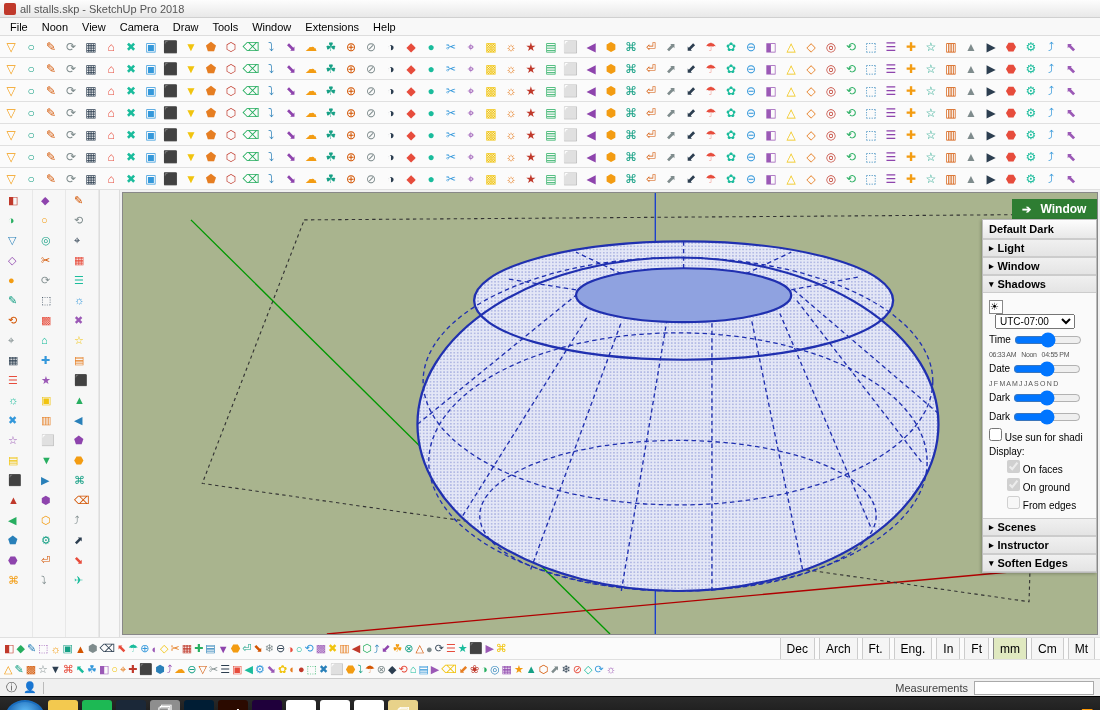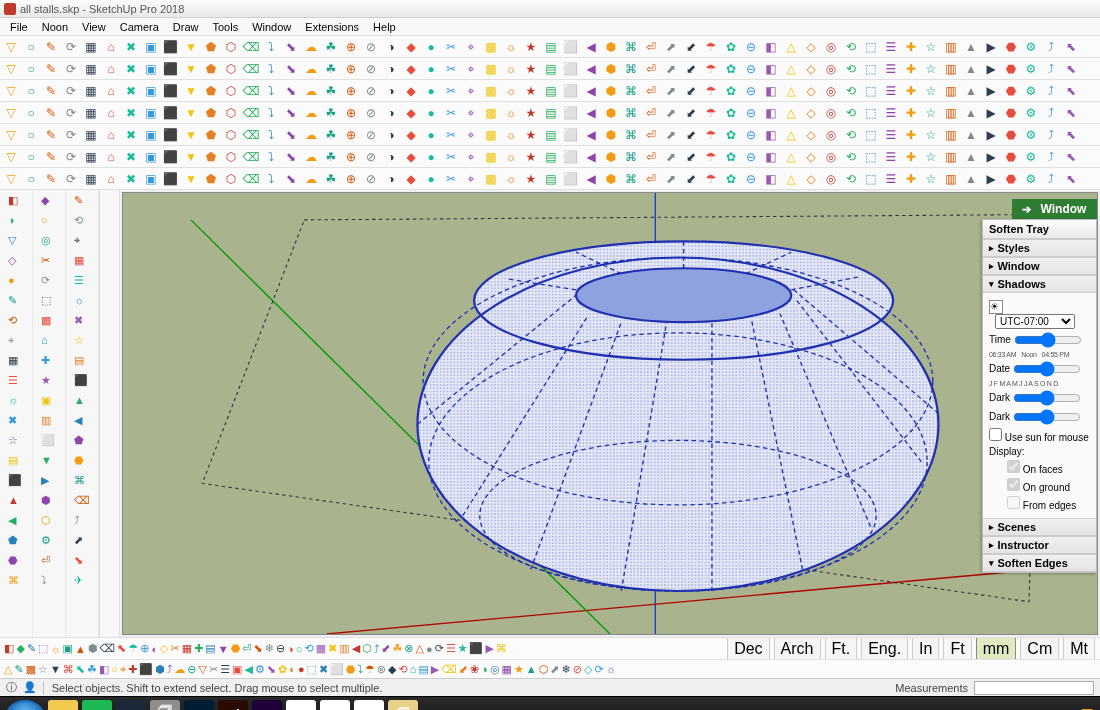--- a/index.html
+++ b/index.html
@@ -106,21 +106,21 @@
 .tray-body select { width: 80px; font-size: 10px; margin-left: 6px; }
 .tray-body input[type=range] { width: 68px; vertical-align: middle; }
 .tray-body .ticks { font-size: 7px; letter-spacing: -0.3px; color: #555; }
 .tray-body .val { float: right; }
 .bottom-tb-row {
   height: 22px; background: #fbfbfb; border-top: 1px solid #e0e0e0;
   display: flex; align-items: center; padding: 0 4px; gap: 2px; overflow: hidden;
 }
 .unit-btn {
   display: inline-block; padding: 17px 6px; border: 1px solid #ccc;
-  background: #f5f5f5; margin: 0 1px; font-size: 16px; min-width: 22px; text-align: center;
+  background: #f5f5f5; margin: 0 1px; font-size: 12px; min-width: 22px; text-align: center;
 }
 .unit-btn.active { background: #e0e9c0; border-color: #888; }
 .statusbar {
   height: 18px; background: #f0f0f0; border-top: 1px solid #ccc;
   display: flex; align-items: center; font-size: 11px; color: #444;
 }
 .statusbar .hint { margin-left: 8px; }
 .statusbar .meas-lbl { margin-left: auto; padding-right: 6px; }
 .statusbar .meas-box { width: 120px; height: 14px; border: 1px solid #aaa; background: #fff; margin-right: 6px; }
 .taskbar {
@@ -672,42 +672,42 @@
         <line x1="590" y1="90" x2="650" y2="78"></line>
       </g>
     </svg>
 
     
     <div class="right-panel-wrap">
       <div class="panel-tab">
         <span>Window</span>
       </div>
       <div class="tray">
-        <div class="tray-hdr">Soften Tray</div>
+        <div class="tray-hdr">Default Dark</div>
         <div class="tray-sec">
-            <span>Styles</span>
+            <span>Light</span>
           </div>
         <div class="tray-sec">
             <span>Window</span>
           </div>
         <div class="tray-sec open">
             <span>Shadows</span>
           </div>
         <div class="tray-body">
           <div class="row">
             <span style="display:inline-block;width:14px;height:14px;background:#fff;border:1px solid #888;vertical-align:middle">☀</span>
             <select><option>UTC-07:00</option></select>
           </div>
           <div class="row"><span>Time</span> <input type="range" value="50" style=""></div>
           <div class="ticks"><span>06:33 AM</span> &nbsp; <span>Noon</span> &nbsp; <span>04:55 PM</span></div>
           <div class="row"><span>Date</span> <input type="range" value="50" style=""></div>
           <div class="ticks">J F M A M J J A S O N D</div>
           <div class="row"><span>Dark</span> <input type="range" value="50" style=""></div>
           <div class="row"><span>Dark</span> <input type="range" value="50" style=""></div>
-          <label><input type="checkbox" style=""> <span>Use sun for mouse</span></label>
+          <label><input type="checkbox" style=""> <span>Use sun for shadi</span></label>
           <div class="row">Display:</div>
           <label style="margin-left:18px"><input type="checkbox" checked="" disabled="" style=""> <span>On faces</span></label>
           <label style="margin-left:18px"><input type="checkbox" checked="" disabled="" style=""> <span>On ground</span></label>
           <label style="margin-left:18px"><input type="checkbox" disabled="" style=""> <span>From edges</span></label>
         </div>
         <div class="tray-sec">
             <span>Scenes</span>
           </div>
         <div class="tray-sec">
             <span>Instructor</span>
@@ -831,21 +831,20 @@
     <span class="tb" style="color: rgb(231, 76, 60);">⊘</span>
     <span class="tb" style="color: rgb(26, 188, 156);">◇</span>
     <span class="tb" style="color: rgb(52, 152, 219);">⟳</span>
     <span class="tb" style="color: rgb(155, 89, 182);">☼</span>
   </div>
 
 <div class="statusbar">
   <span style="margin-left:6px">ⓘ</span>
   <span style="margin-left:6px">👤</span>
   <span style="margin-left:6px;width:1px;height:12px;background:#bbb"></span>
-  <span class="hint">Select objects. Shift to extend select. Drag mouse to select multiple.</span>
   <span class="meas-lbl">Measurements</span>
   <span class="meas-box"></span>
 </div>
 
 <div class="taskbar">
   <div class="start"></div>
   <div id="taskapps" style="display:flex;gap:4px">
       <div class="task-ico" style="background: rgb(243, 201, 79); color: rgb(255, 255, 255);">📁</div>
       <div class="task-ico" style="background: rgb(29, 185, 84); color: rgb(255, 255, 255);">●</div>
       <div class="task-ico" style="background: rgb(27, 40, 56); color: rgb(255, 255, 255);">◐</div>

